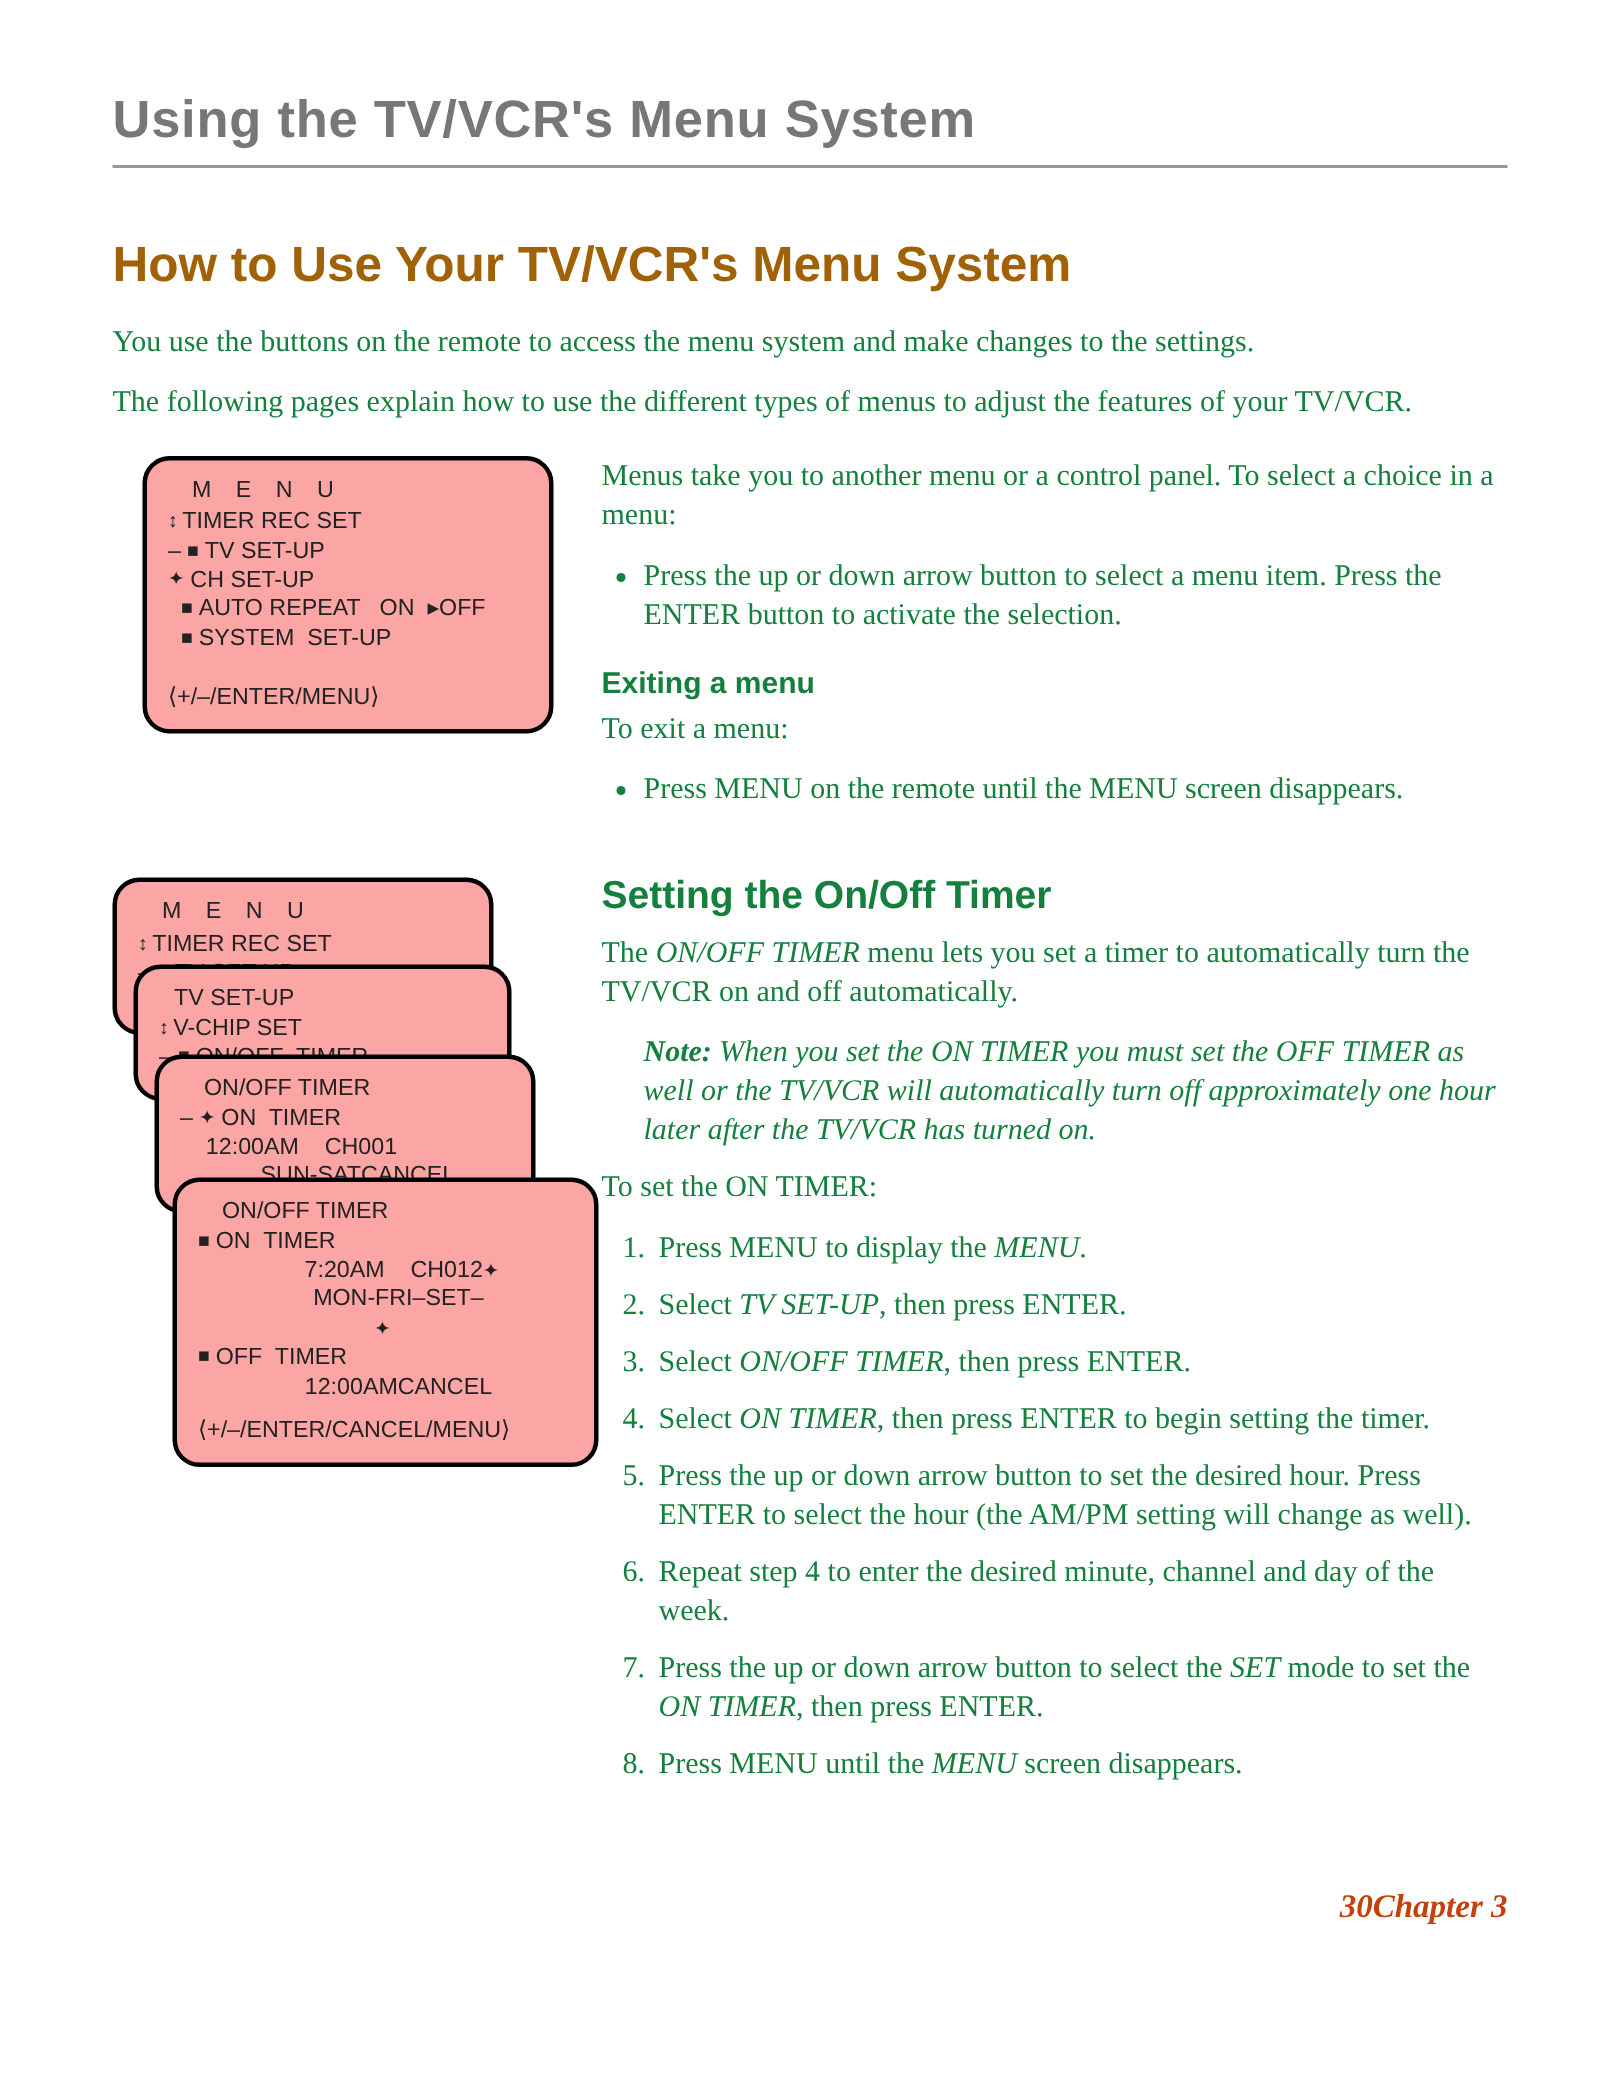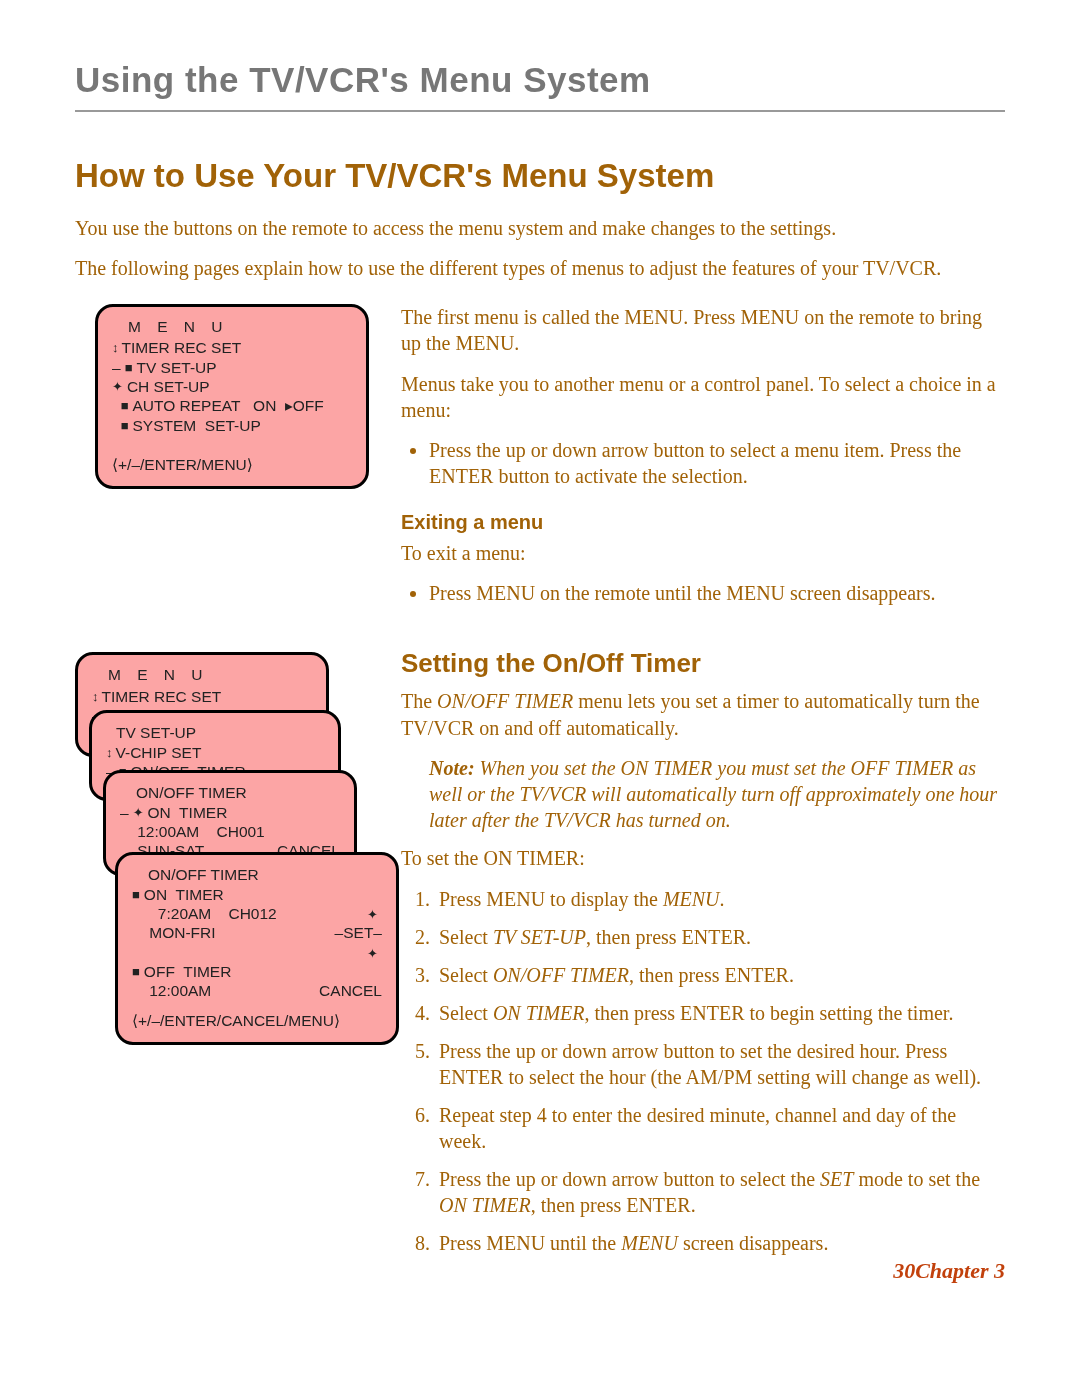--- a/index.html
+++ b/index.html
@@ -33,21 +33,21 @@
   .h1 {
     font-family: Arial, Helvetica, sans-serif;
     font-weight: 700;
     font-size: 33px;
     color: #a16207;
     margin: 0 0 20px 0;
   }
   .body {
     font-size: 20px;
     line-height: 1.32;
-    color: #a16207;
+    color: #15803d;
   }
   .body p { margin: 0 0 14px 0; }
   .columns {
     display: flex;
     gap: 26px;
     margin-top: 22px;
   }
   .left {
     width: 300px;
     flex: 0 0 300px;
@@ -148,21 +148,21 @@
   }
   .cascade-wrap .osd { position: absolute; }
   .osd-a { left: 0; top: 0; width: 220px; }
   .osd-b { left: 14px; top: 58px; width: 218px; }
   .osd-c { left: 28px; top: 118px; width: 220px; }
   .osd-d { left: 40px; top: 200px; width: 250px; }
   .osd-d .footer { margin-top: 10px; }
 
   .setrow {
     display: flex;
-    justify-content: space-between;
+    justify-content: center;
     align-items: baseline;
   }
 
   
   .page-footer {
     position: absolute;
     left: 75px;
     right: 75px;
     bottom: 52px;
     display: flex;
@@ -196,21 +196,20 @@
         <div class="item"><span class="arrows sq"></span><span>TIMER REC SET</span></div>
         <div class="item dash"><span class="sq"></span><span>TV SET-UP</span></div>
         <div class="item"><span class="cross sq"></span><span>CH SET-UP</span></div>
         <div class="item">  <span class="sq"></span><span>AUTO REPEAT   ON  ▸OFF</span></div>
         <div class="item">  <span class="sq"></span><span>SYSTEM  SET-UP</span></div>
         <div class="footer">⟨+/–/ENTER/MENU⟩</div>
       </div>
     </div>
 
     <div class="right body">
-      <p>The first menu is called the MENU. Press MENU on the remote to bring up the MENU.</p>
       <p>Menus take you to another menu or a control panel. To select a choice in a menu:</p>
       <ul class="bullets">
         <li>Press the up or down arrow button to select a menu item. Press the ENTER button to activate the selection.</li>
       </ul>
       <div class="h3">Exiting a menu</div>
       <p>To exit a menu:</p>
       <ul class="bullets">
         <li>
           <span>Press MENU on the remote until the MENU screen disappears.</span>
         </li>

